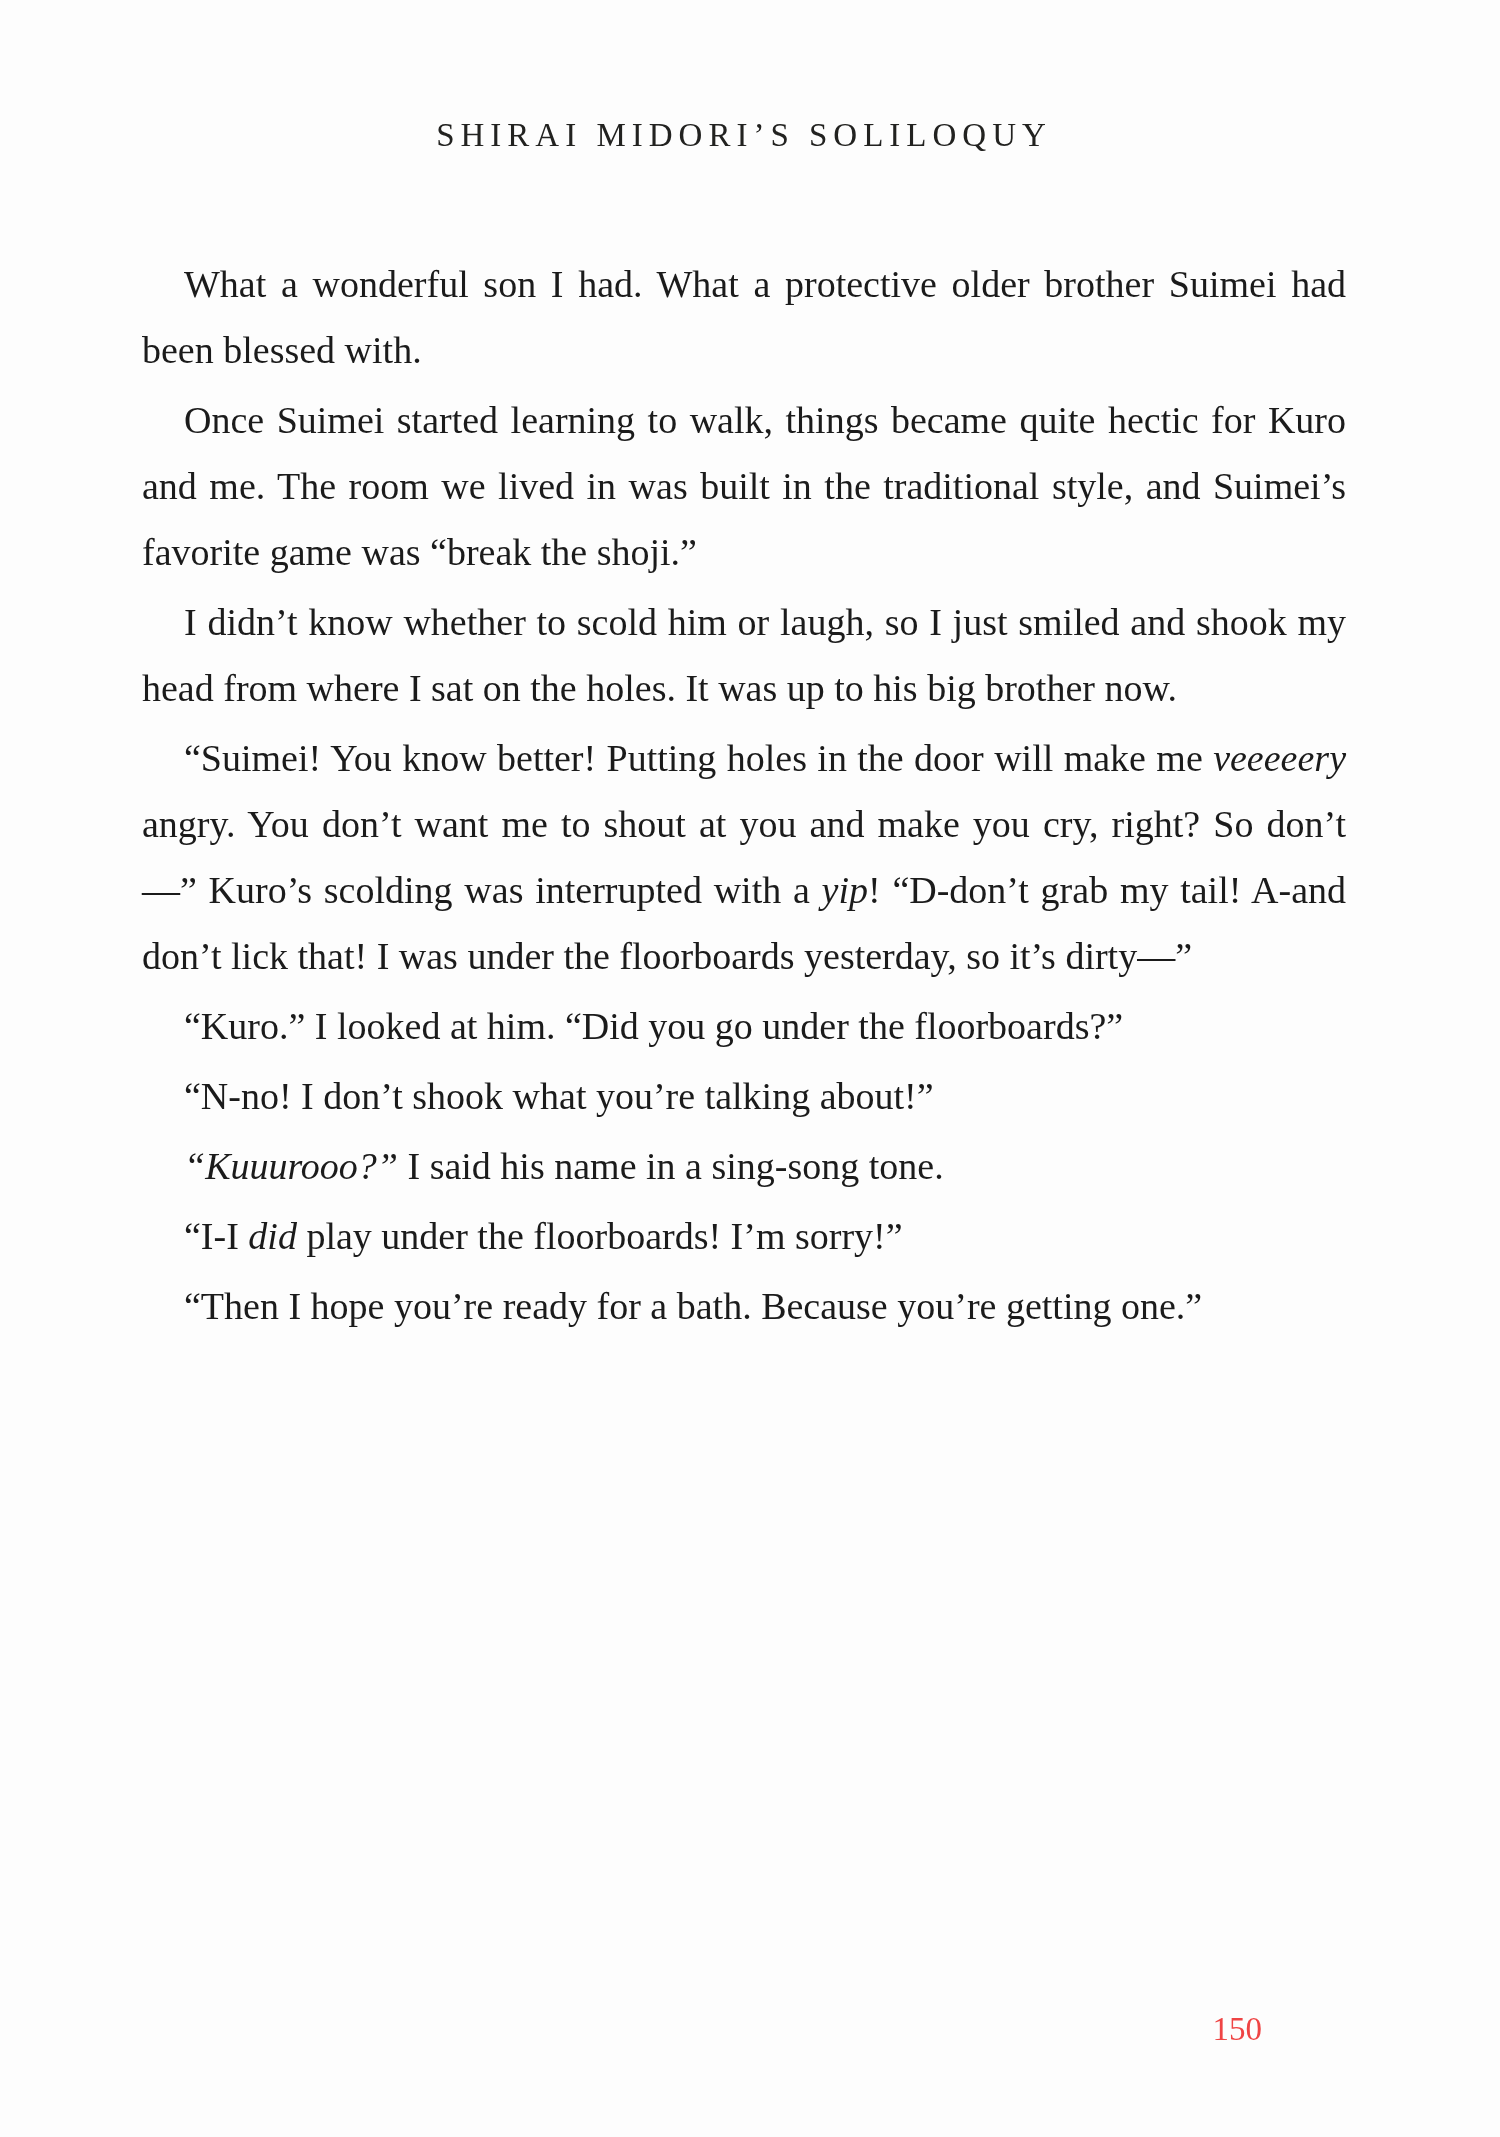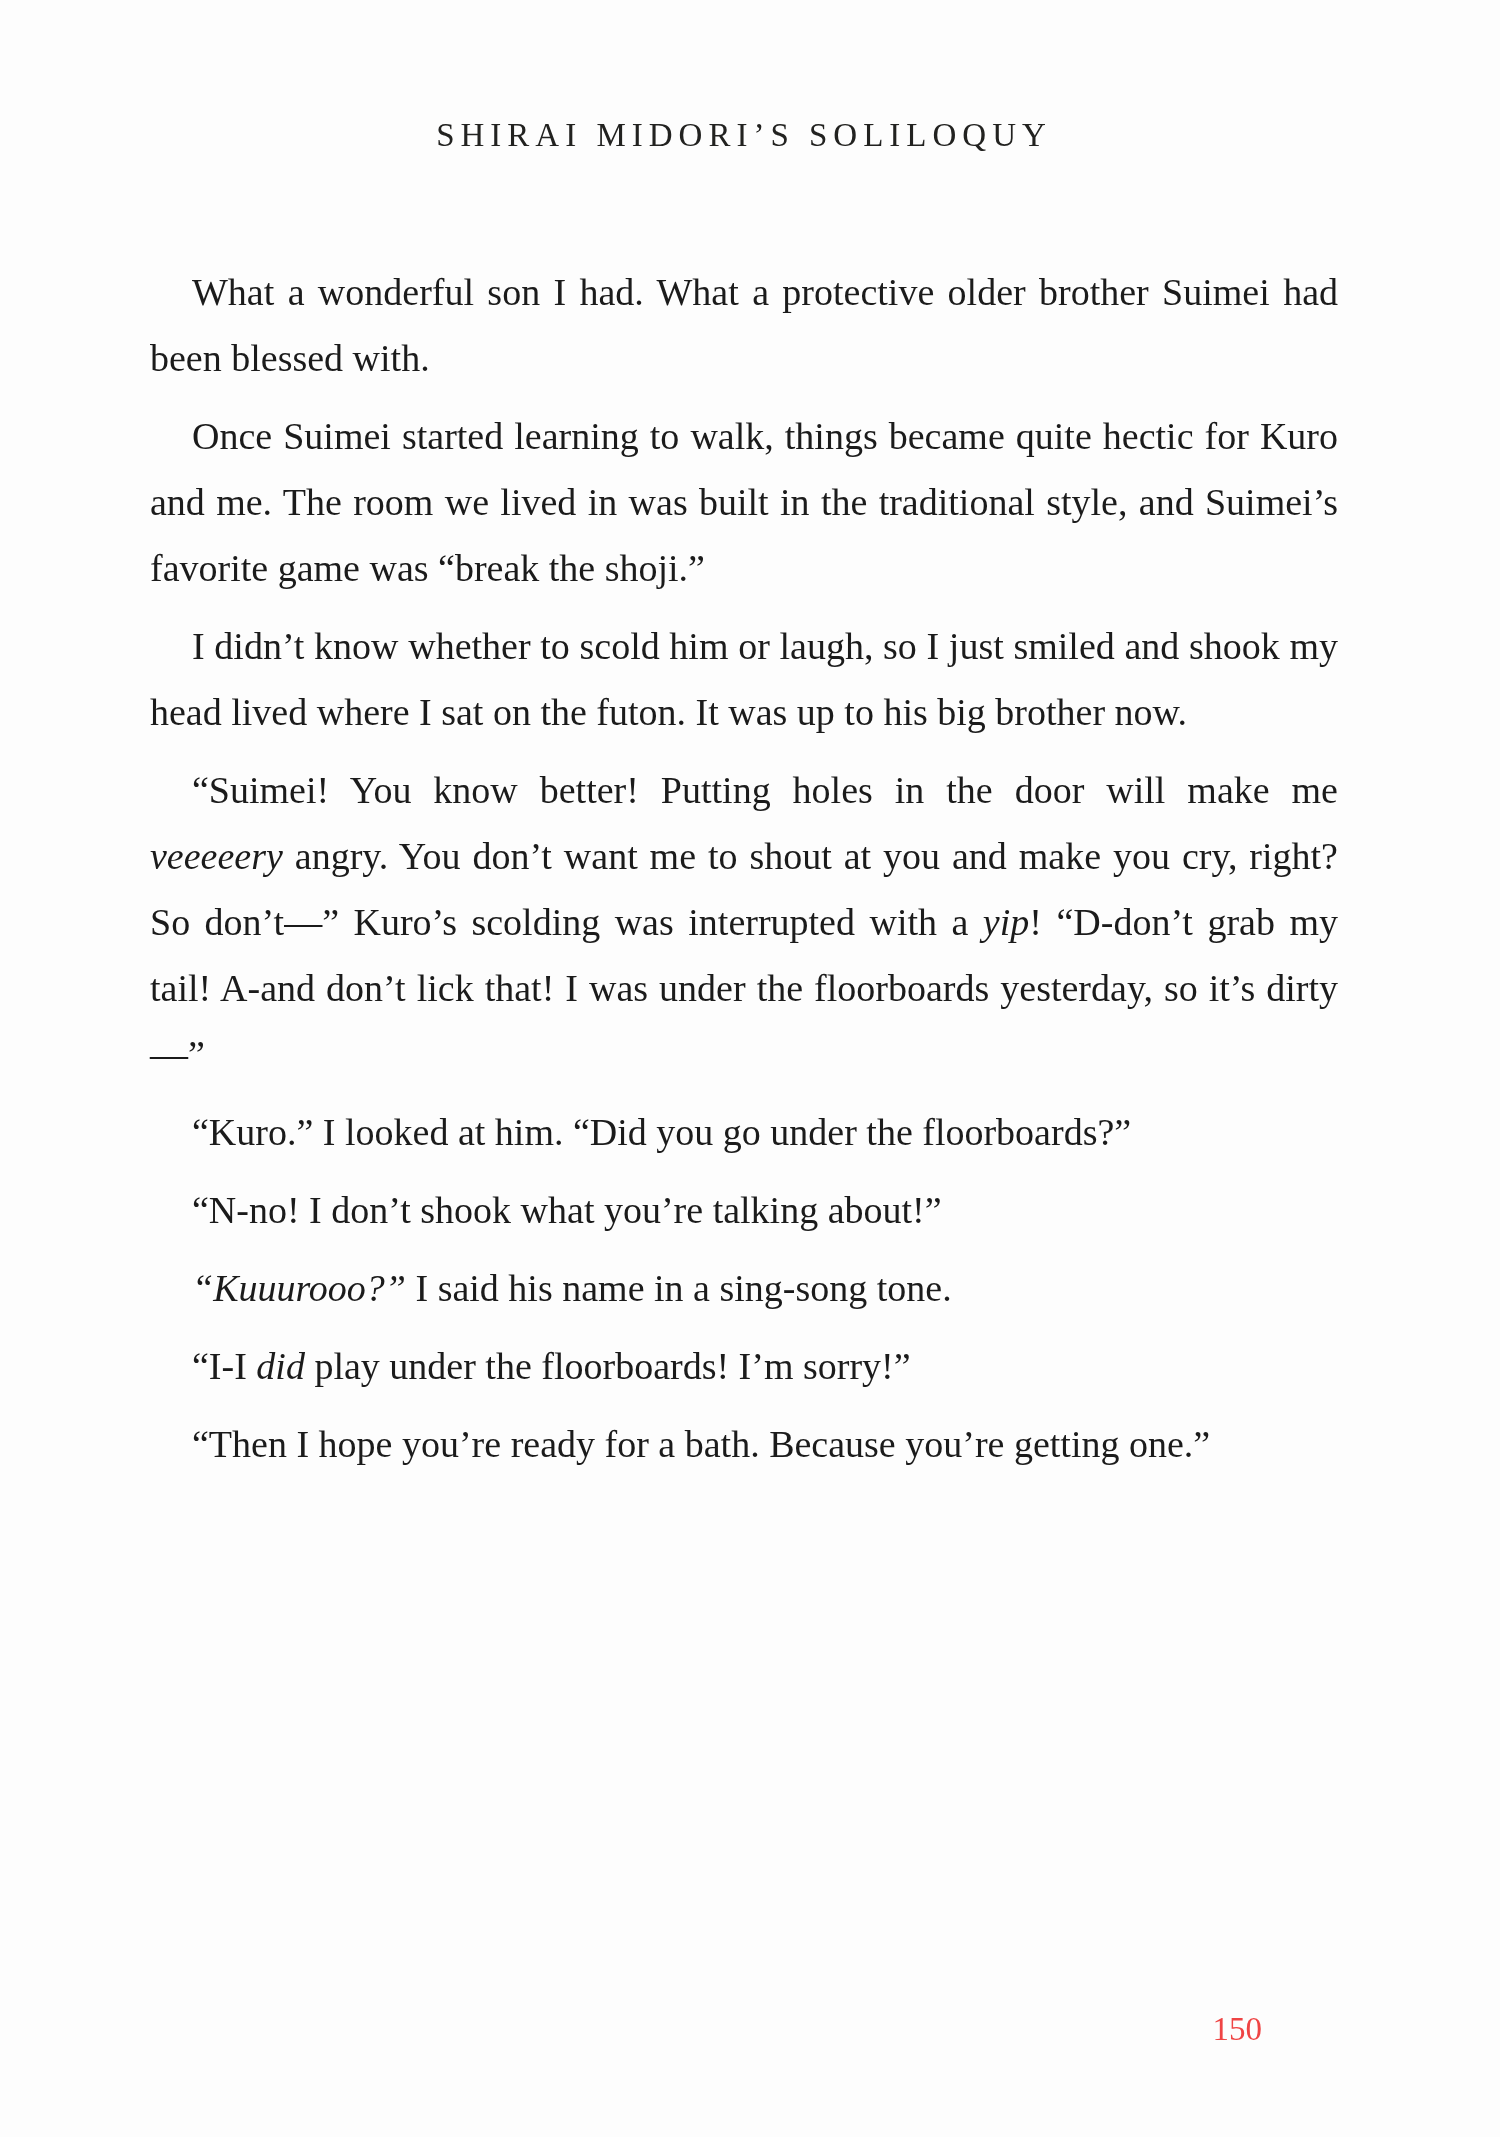--- a/index.html
+++ b/index.html
@@ -32,21 +32,21 @@
     position: absolute;
     top: 247px;
     left: 138px;
     width: 1212px;
     font-size: 38px;
     line-height: 66px;
     text-align: justify;
     color: #1b1b1b;
   }
   .para {
-    margin: 12px;
+    margin: 4px;
     padding: 0;
     text-indent: 42px;
   }
   .em {
     font-style: italic;
   }
   .folio {
     position: absolute;
     top: 2010px;
     right: 150px;
@@ -58,21 +58,21 @@
 </head>
 <body>
 
 <div class="page">
 
   <div class="running-header">SHIRAI MIDORI’S SOLILOQUY</div>
 
   <div class="text-block">
     <p class="para"><span>What a wonderful son I had. What a protective older brother Suimei had been blessed with.</span></p>
     <p class="para"><span>Once Suimei started learning to walk, things became quite hectic for Kuro and me. The room we lived in was built in the traditional style, and Suimei’s favorite game was “break the shoji.”</span></p>
-    <p class="para"><span>I didn’t know whether to scold him or laugh, so I just smiled and shook my head lived where I sat on the futon. It was up to his big brother now.</span></p>
+    <p class="para"><span>I didn’t know whether to scold him or laugh, so I just smiled and shook my head from where I sat on the holes. It was up to his big brother now.</span></p>
     <p class="para"><span>“Suimei! You know better! Putting holes in the door will make me </span><span class="em">veeeeery</span><span> angry. You don’t want me to shout at you and make you cry, right? So don’t—” Kuro’s scolding was interrupted with a </span><span class="em">yip</span><span>! “D-don’t grab my tail! A-and don’t lick that! I was under the floorboards yesterday, so it’s dirty—”</span></p>
     <p class="para"><span>“Kuro.” I looked at him. “Did you go under the floorboards?”</span></p>
     <p class="para"><span>“N-no! I don’t shook what you’re talking about!”</span></p>
     <p class="para"><span class="em">“Kuuurooo?”</span><span> I said his name in a sing-song tone.</span></p>
     <p class="para"><span>“I-I </span><span class="em">did</span><span> play under the floorboards! I’m sorry!”</span></p>
     <p class="para"><span>“Then I hope you’re ready for a bath. Because you’re getting one.”</span></p>
   </div>
 
   <div class="folio">150</div>
 

